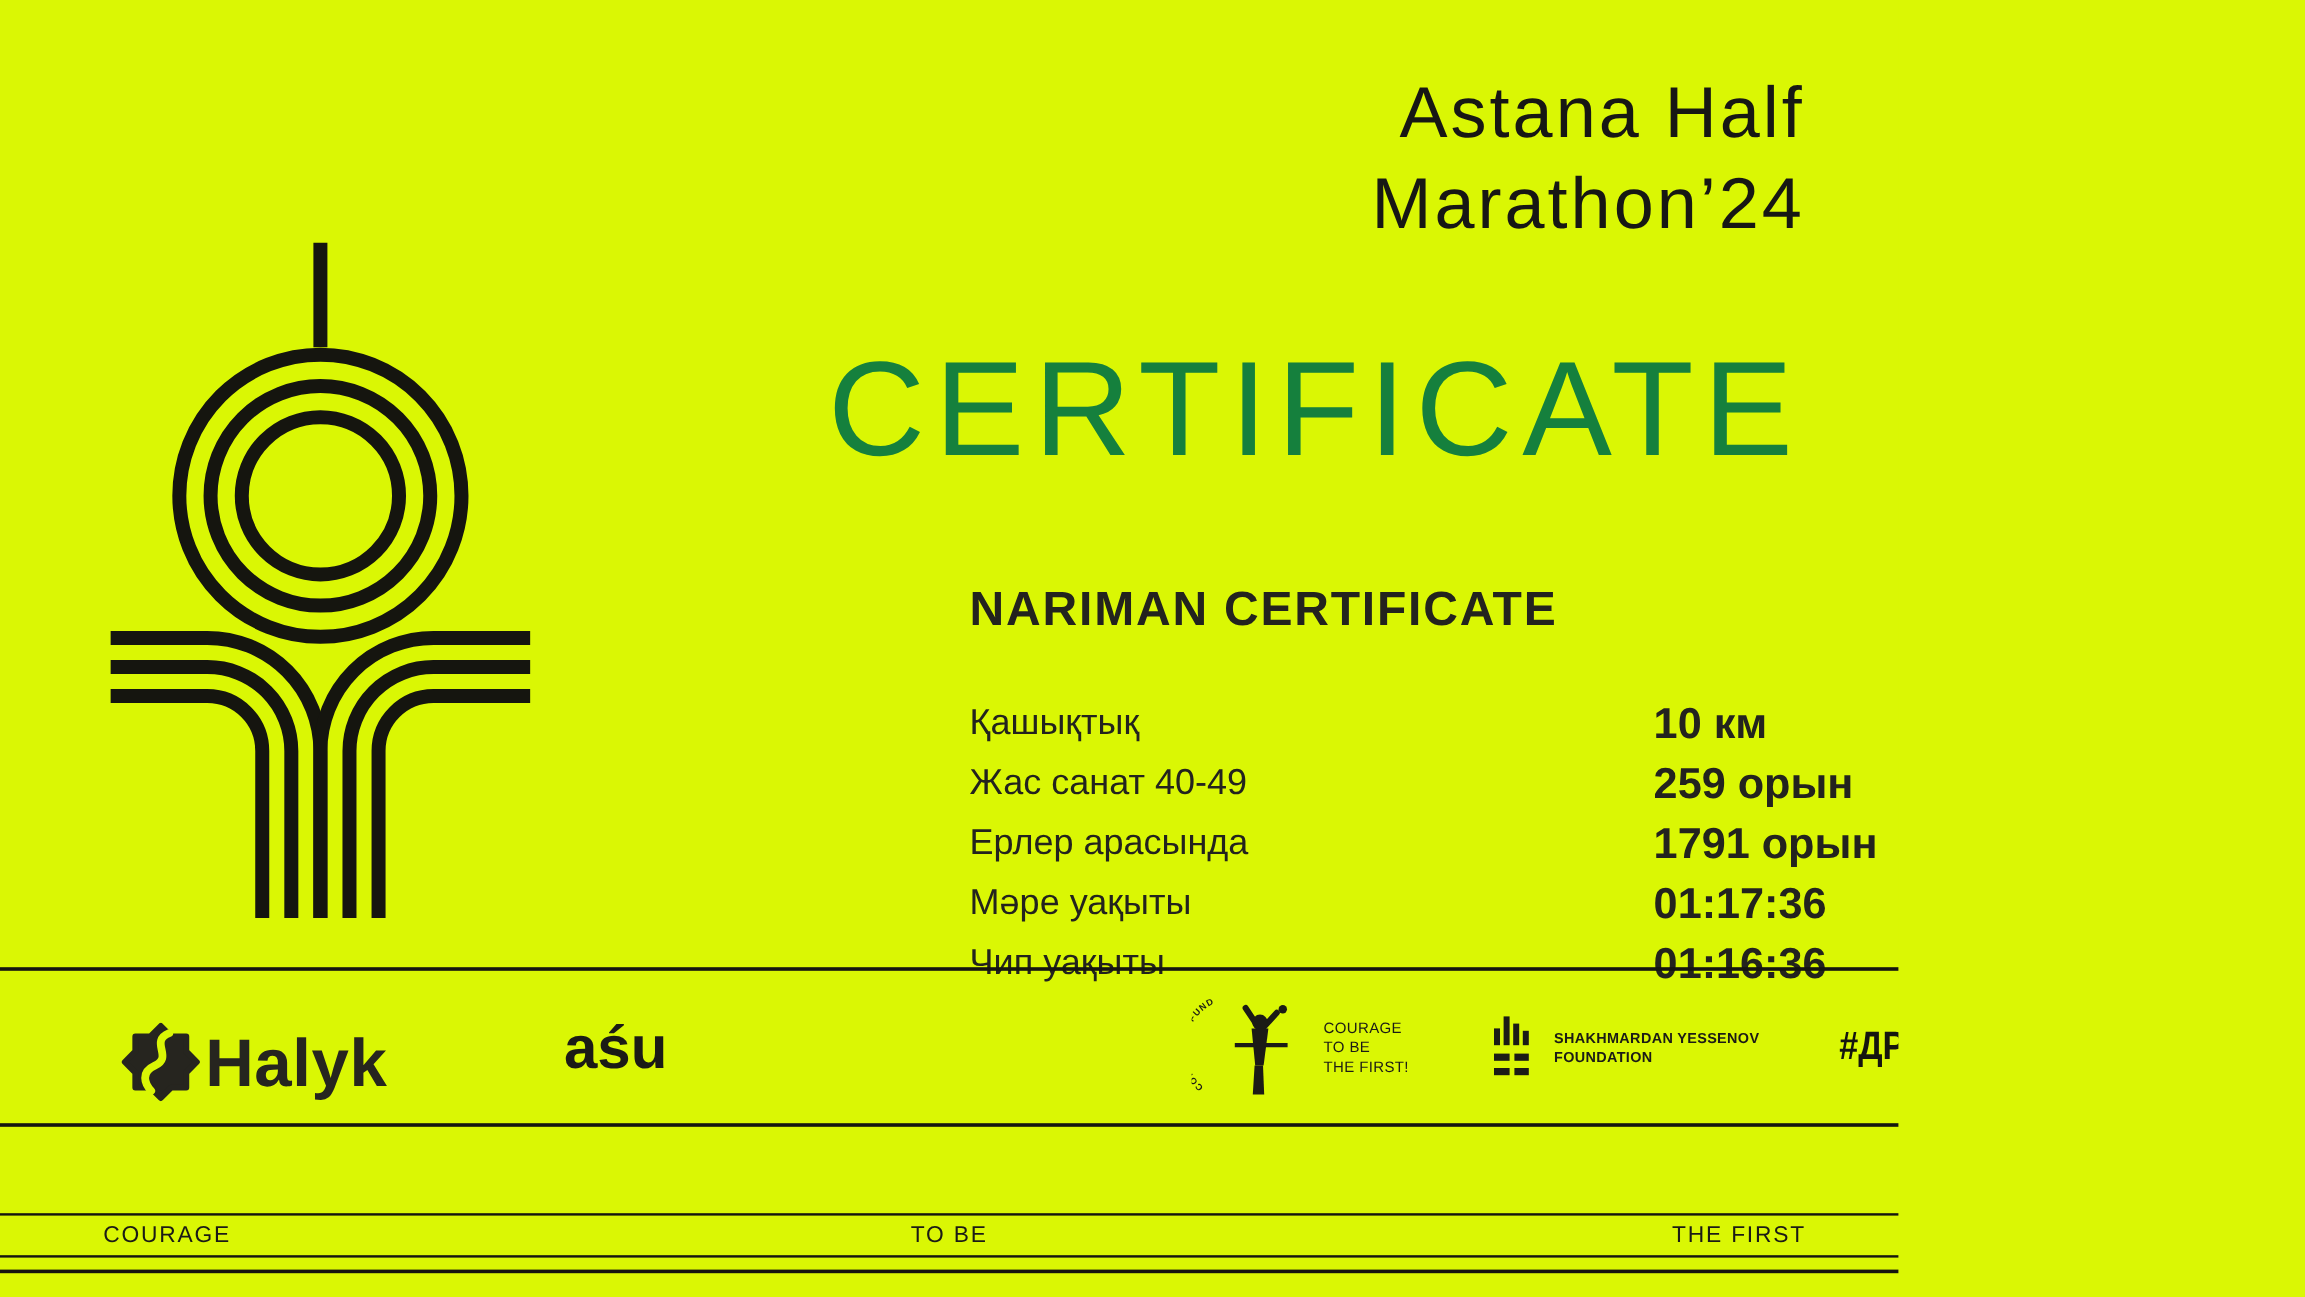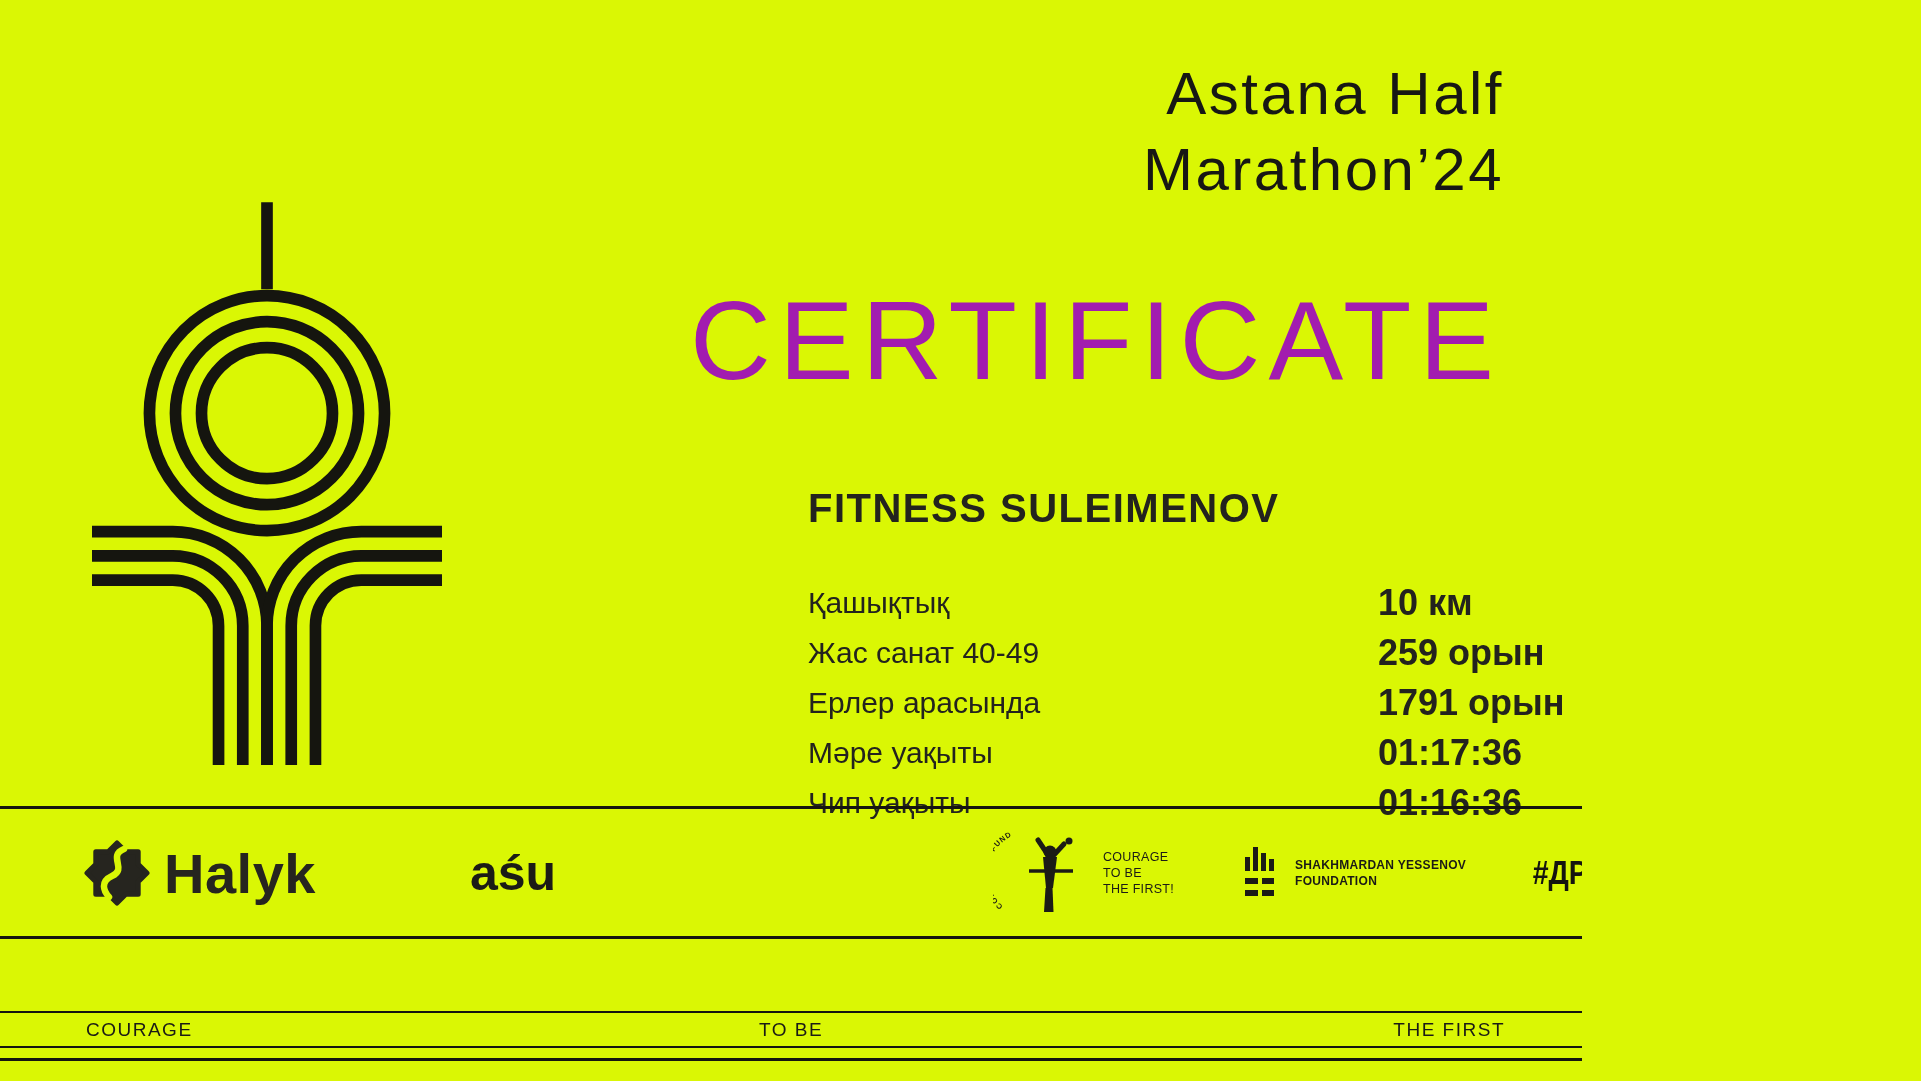--- a/index.html
+++ b/index.html
@@ -10,37 +10,37 @@
   }
   .hline{position:absolute;left:0;width:1921px;background:#15150f;}
 
   
   .event-title{
     position:absolute; top:56px; right:78px; text-align:right;
     font-size:60px; line-height:76px; letter-spacing:2.5px; font-weight:500; color:#171714;
   }
   .cert-title{
     position:absolute; top:276px; right:80px; text-align:right;
-    font-size:112px; letter-spacing:8px; font-weight:400; color:#a21caf; white-space:nowrap;
+    font-size:112px; letter-spacing:8px; font-weight:400; color:#15803d; white-space:nowrap;
   }
 
   
   .runner-name{
     position:absolute; left:808px; top:486px;
     font-size:40px; font-weight:bold; letter-spacing:1.5px; color:#23231e;
   }
   .results{position:absolute; left:808px; top:578px; width:960px;}
   .result-row{display:flex; align-items:center; height:50px;}
   .result-label{width:570px; font-size:30px; color:#23231e;}
   .result-value{font-size:36px; color:#23231e;font-weight:bold;}
 
   
   .sponsor-item{position:absolute; top:840px; height:66px; display:flex; align-items:center;}
 
-  .halyk{left:84px; gap:14px;}
+  .halyk{left:101px; gap:4px;margin-top:12px;}
   .halyk-text{font-size:56px; font-weight:bold; letter-spacing:0.5px; color:#26251f;}
 
   .asu{left:470px;}
   .asu-text{font-size:50px; font-weight:bold; color:#1b1b16;}
 
   .almaty{left:680px; top:843px; width:178px; display:block; height:auto;}
   .am-line{height:2px; background:#15150f;}
   .am-line.thin{height:1.5px; margin-top:3.5px;}
   .am-r1{font-size:14px; font-weight:bold; letter-spacing:3px; padding:1px 0 1px 2px;}
   .am-r2{font-size:15.5px; font-weight:bold; letter-spacing:3px; text-align:right; padding:1.5px 2px 1.5px 0;}
@@ -81,21 +81,21 @@
     <path d="M390 402 H300 A78 78 0 0 0 222 480 V635"></path>
     <path d="M390 429 H300 A51 51 0 0 0 249 480 V635"></path>
   </svg>
 
   <div class="event-title">
     <div>Astana Half</div>
     <div>Marathon’24</div>
   </div>
   <div class="cert-title">CERTIFICATE</div>
 
-  <div class="runner-name">FITNESS SULEIMENOV</div>
+  <div class="runner-name">NARIMAN CERTIFICATE</div>
 
   <div class="results">
     <div class="result-row">
       <div class="result-label">Қашықтық</div>
       <div class="result-value">10 км</div>
     </div>
     <div class="result-row">
       <div class="result-label">Жас санат 40-49</div>
       <div class="result-value">259 орын</div>
     </div>

